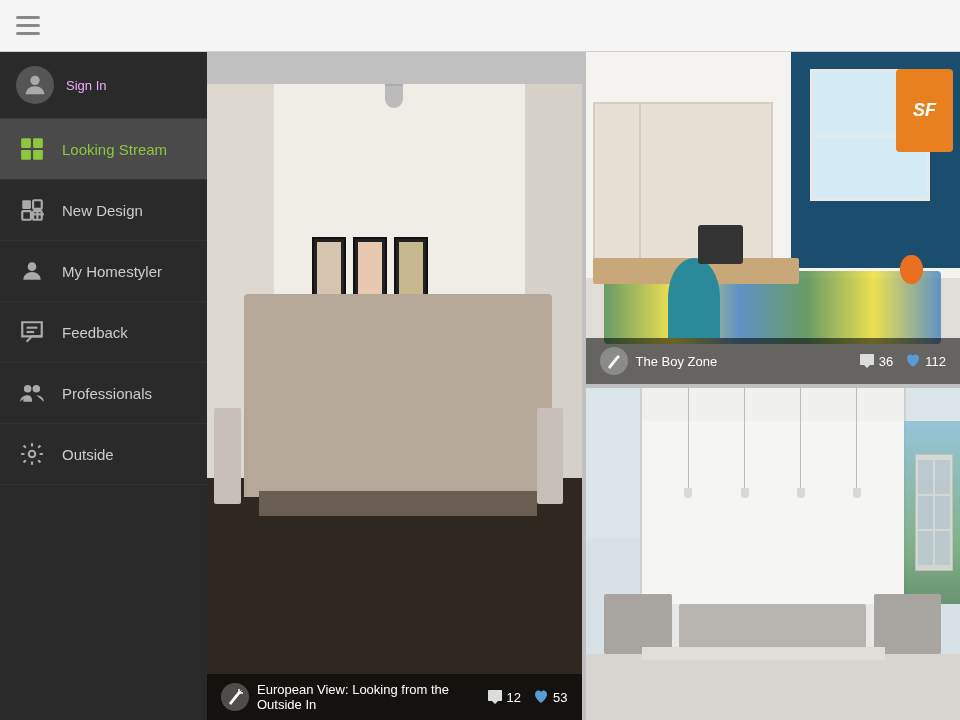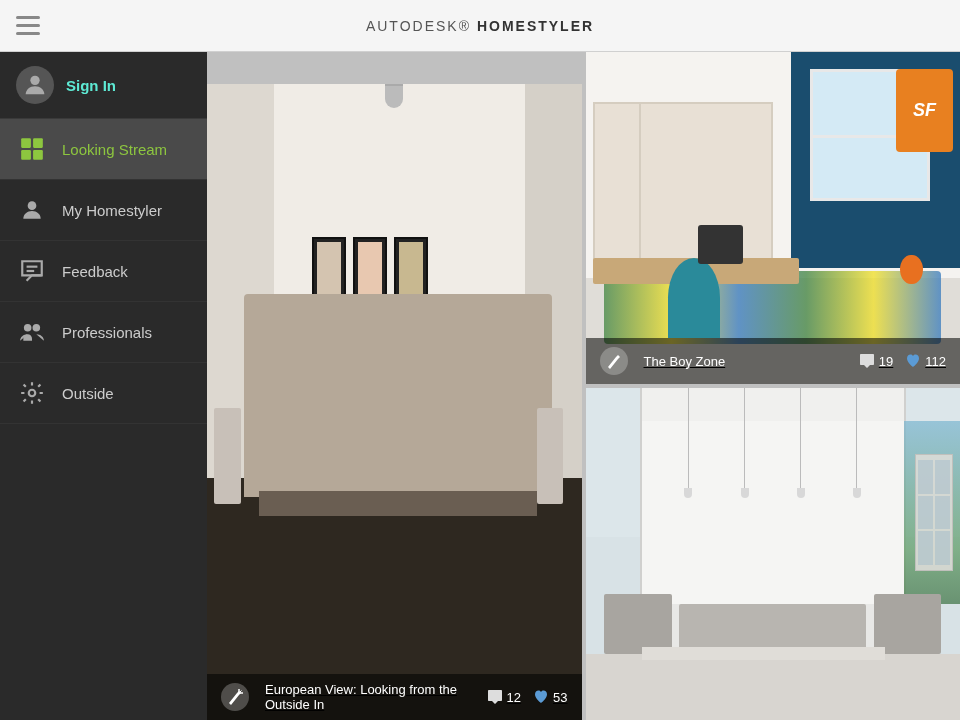--- a/index.html
+++ b/index.html
@@ -80,23 +80,22 @@
       justify-content: center;
       margin-right: 12px;
       overflow: hidden;
     }
     .sidebar-user .avatar svg {
       width: 28px;
       height: 28px;
       fill: #aaa;
     }
     .sidebar-user .label {
-      color: #5eead4;
-      font-size: 15px;
-      font-weight: bold;
+      color: #f0abfc;
+      font-size: 13px;
     }
 
     .sidebar-item {
       display: flex;
       align-items: center;
       padding: 14px 16px;
       cursor: pointer;
       border-bottom: 1px solid #333;
       position: relative;
     }
@@ -264,22 +263,21 @@
     .info-bar {
       position: absolute;
       bottom: 0;
       left: 0;
       right: 0;
       height: 46px;
       background: rgba(0,0,0,0.55);
       display: flex;
       align-items: center;
       padding: 0 14px;
-      gap: 16px;
-      text-decoration: underline;
+      gap: 8px;
     }
     .info-bar .design-icon {
       width: 28px;
       height: 28px;
       background: rgba(255,255,255,0.25);
       border-radius: 50%;
       display: flex;
       align-items: center;
       justify-content: center;
       flex-shrink: 0;
@@ -317,23 +315,20 @@
   </style>
 </head>
 <body>
 
 <div id="header">
   <div class="menu-icon">
     <span></span>
       <span></span>
       <span></span>
   </div>
-  <div class="title">
-    <span>AUTODESK</span>®&nbsp;<strong>HOMESTYLER</strong>
-  </div>
 </div>
 
 <div id="sidebar">
 
   <div class="sidebar-user">
     <div class="avatar">
       <svg viewBox="0 0 24 24">
         <circle cx="12" cy="8" r="4"></circle>
         <path d="M4 20c0-4 3.6-7 8-7s8 3 8 7"></path>
       </svg>
@@ -346,20 +341,33 @@
       <svg viewBox="0 0 24 24">
         <rect x="2" y="2" width="9" height="9" rx="1"></rect>
         <rect x="13" y="2" width="9" height="9" rx="1"></rect>
         <rect x="2" y="13" width="9" height="9" rx="1"></rect>
         <rect x="13" y="13" width="9" height="9" rx="1"></rect>
       </svg>
     </div>
     <span class="item-label">Looking Stream</span>
   </div>
 
+  <div class="sidebar-item">
+    <div class="icon-wrap">
+      <svg viewBox="0 0 24 24">
+        <rect x="3" y="3" width="8" height="8" rx="1" stroke-width="0"></rect>
+        <rect x="13" y="3" width="8" height="8" rx="1" fill="none" stroke="#aaa" stroke-width="2"></rect>
+        <rect x="3" y="13" width="8" height="8" rx="1" fill="none" stroke="#aaa" stroke-width="2"></rect>
+        <rect x="13" y="13" width="8" height="8" rx="1" fill="none" stroke="#aaa" stroke-width="2"></rect>
+        <line x1="17" y1="10" x2="17" y2="21" stroke="#aaa" stroke-width="2"></line>
+        <line x1="12" y1="16" x2="23" y2="16" stroke="#aaa" stroke-width="2"></line>
+      </svg>
+    </div>
+    <span class="item-label">New Design</span>
+  </div>
 
   <div class="sidebar-item">
     <div class="icon-wrap">
       <svg viewBox="0 0 24 24">
         <circle cx="12" cy="8" r="4"></circle>
         <path d="M4 20c0-4 3.6-7 8-7s8 3 8 7"></path>
       </svg>
     </div>
     <span class="item-label">My Homestyler</span>
   </div>
@@ -488,21 +496,21 @@
         <svg viewBox="0 0 16 16">
           <path d="M2 14L10 4l2 2L4 16zm8-10l2-2 2 2-2 2z"></path>
         </svg>
       </div>
       <span class="design-title">The Boy Zone</span>
       <div class="stats">
         <div class="stat">
           <svg viewBox="0 0 16 16">
             <path d="M14 1H2C1.4 1 1 1.4 1 2v9c0 .6.4 1 1 1h3l3 3 3-3h3c.6 0 1-.4 1-1V2c0-.6-.4-1-1-1z"></path>
           </svg>
-          <span>19</span>
+          <span>36</span>
         </div>
         <div class="stat likes">
           <svg viewBox="0 0 16 16">
             <path d="M8 14s-6-4.4-6-8.5C2 3 3.5 1.5 5.5 1.5c1.2 0 2.2.7 2.5 1.5.3-.8 1.3-1.5 2.5-1.5C12.5 1.5 14 3 14 5.5 14 9.6 8 14 8 14z"></path>
           </svg>
           <span>112</span>
         </div>
       </div>
     </div>
   </div>

